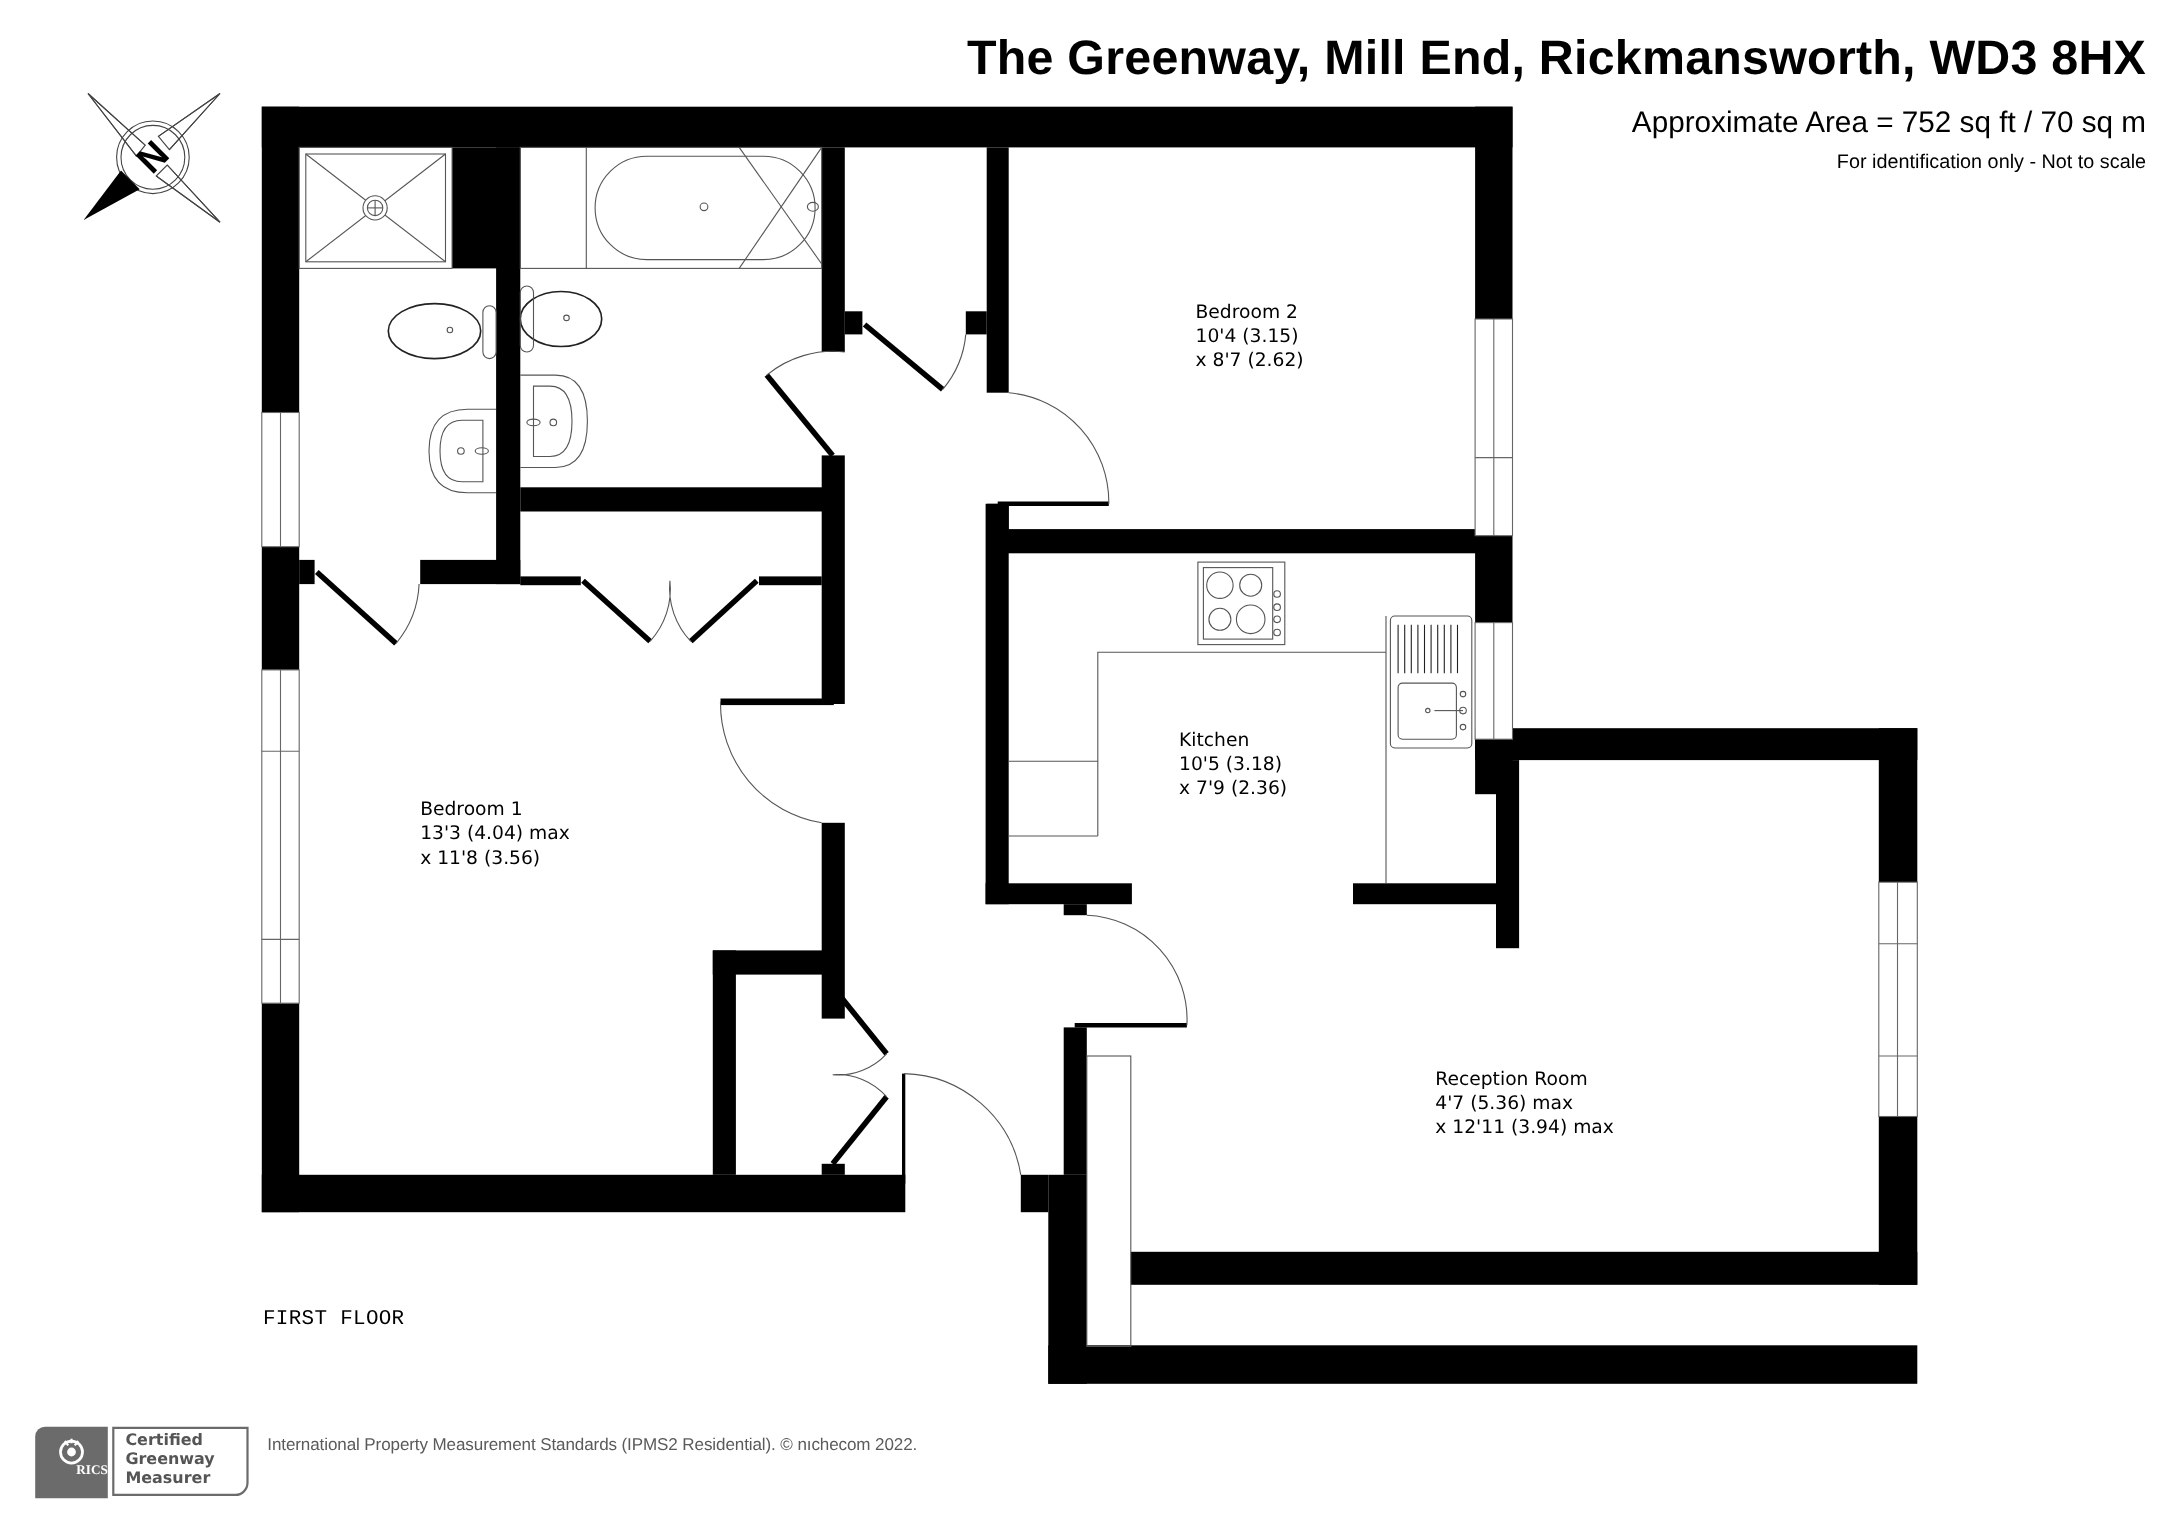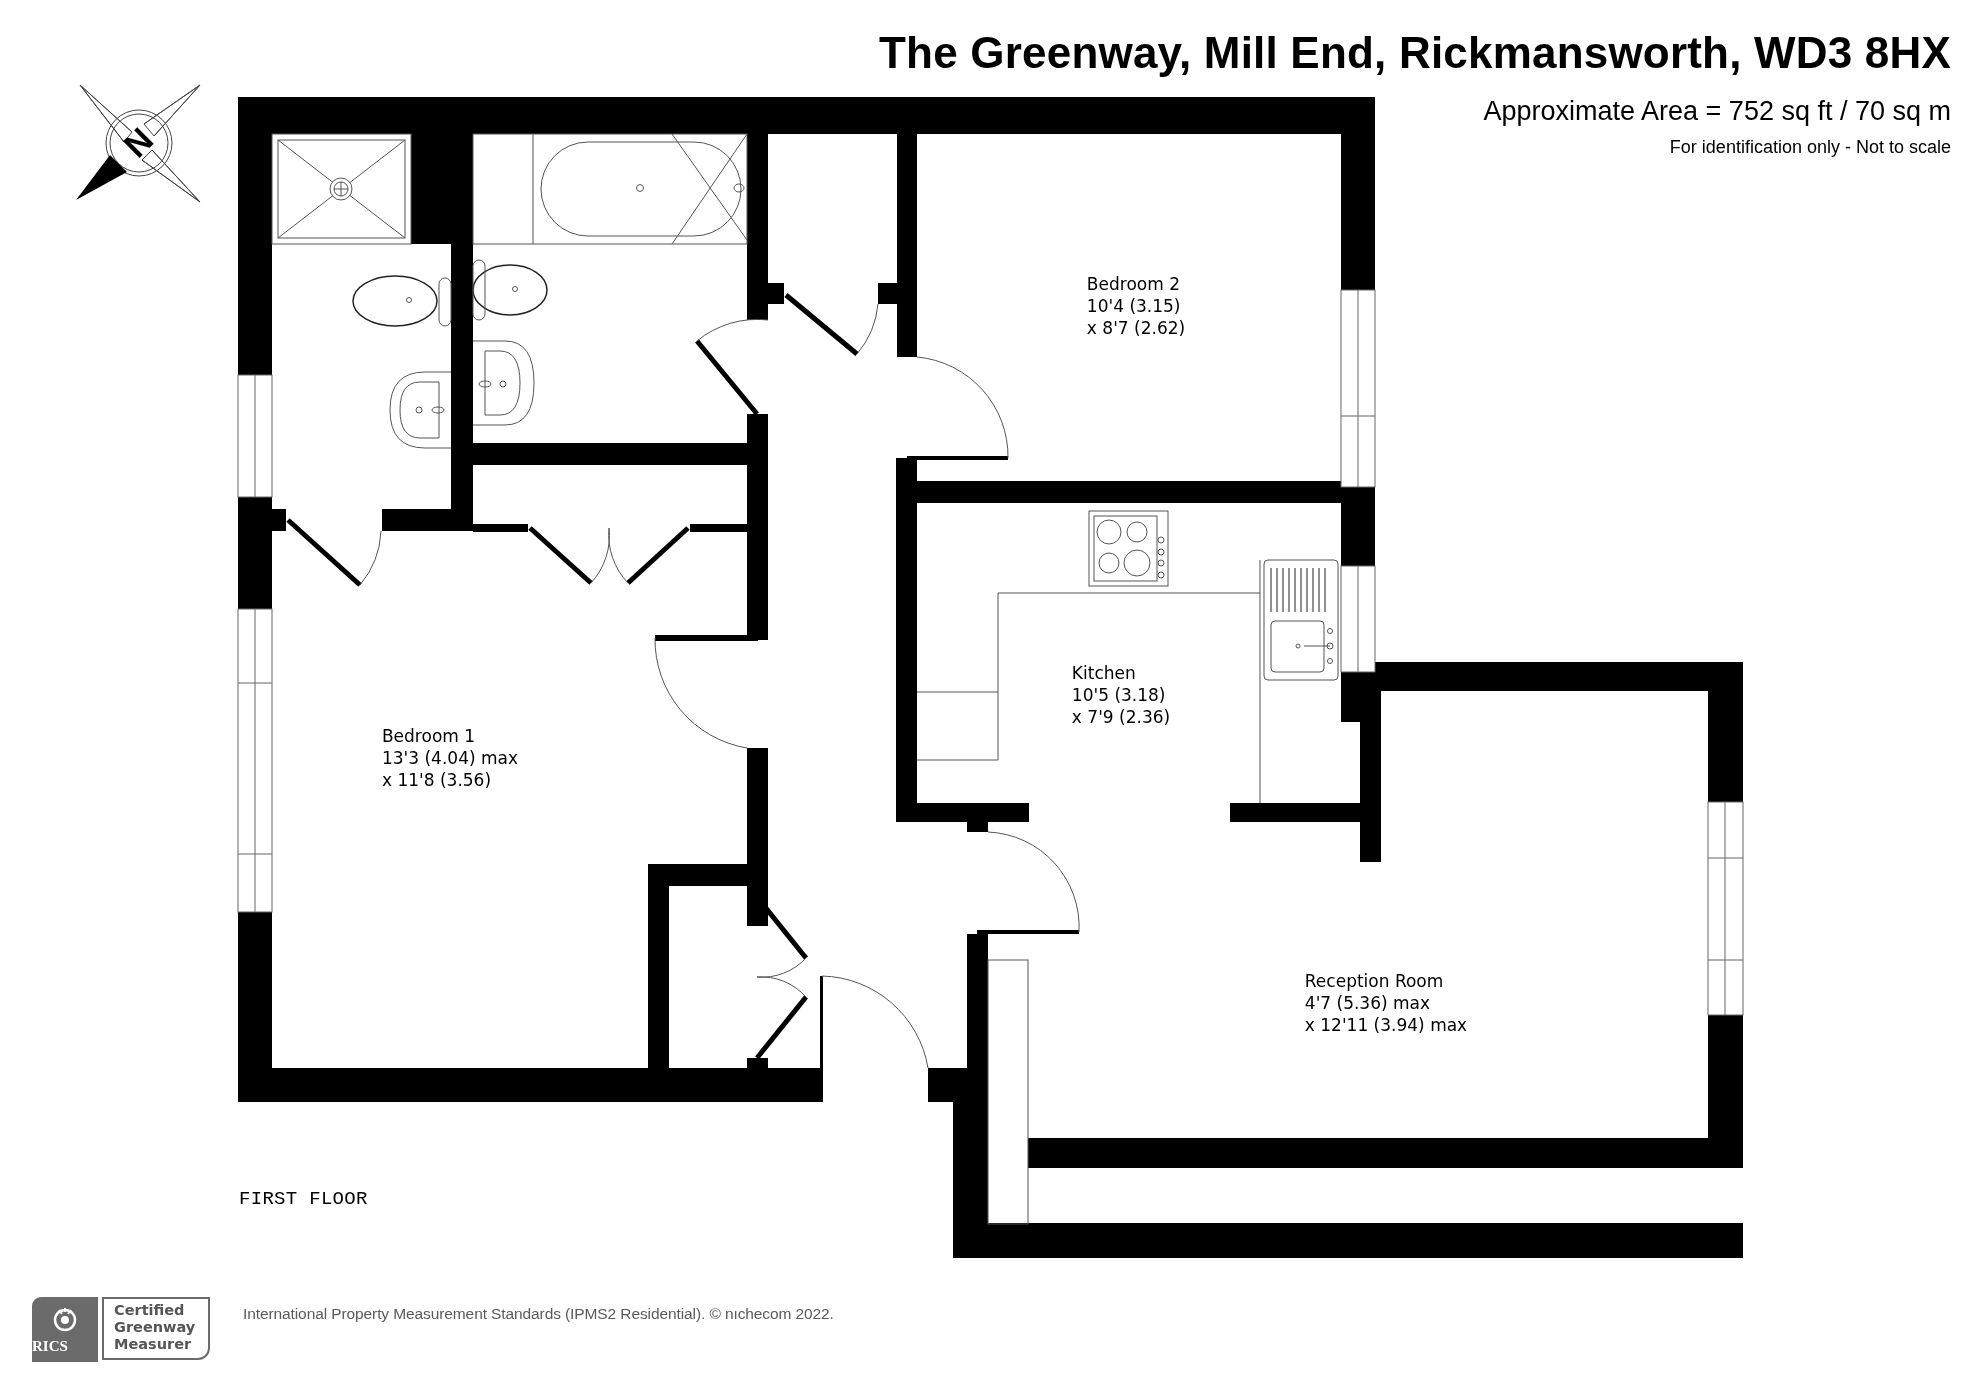--- a/index.html
+++ b/index.html
@@ -5,23 +5,23 @@
   html, body { margin: 0; padding: 0; background: #ffffff; }
   body { width: 1976px; height: 1397px; position: relative; overflow: hidden; font-family: "Liberation Sans", sans-serif; color: #000; }
   .title { position: absolute; right: 25px; top: 28px; font-family: "Liberation Sans", sans-serif; font-weight: bold; font-size: 44px; letter-spacing: 0.2px; white-space: nowrap; }
   .area { position: absolute; right: 25px; top: 96px; font-size: 27px; white-space: nowrap; }
   .note { position: absolute; right: 25px; top: 137px; font-size: 18px; white-space: nowrap; }
   svg.plan { position: absolute; left: 0; top: 0; }
   .room-label { position: absolute; font-family: "DejaVu Sans", sans-serif; font-size: 17px; line-height: 22px; transform: translateX(-50%); white-space: nowrap; }
   .floor-label { position: absolute; left: 239px; top: 1188px; font-family: Liberation Mono, monospace; font-size: 19px; letter-spacing: 0.3px; }
   .rics { position: absolute; left: 32px; top: 1297px; width: 196px; height: 65px; }
   .rics-left { position: absolute; left: 0; top: 0; width: 66px; height: 65px; background: #6b6b6b; border-radius: 9px 0 0 0; color: #fff; }
-  .rics-left .rics-word { position: absolute; left: 0; right: 0; bottom: 7px; text-align: left; font-family: "Liberation Serif", serif; font-weight: bold; font-size: 15px; }
+  .rics-left .rics-word { position: absolute; left: 0; right: 0; bottom: 18px; text-align: right; font-family: "Liberation Serif", serif; font-weight: bold; font-size: 12px; }
   .rics-left .lion { position: absolute; left: 21px; top: 10px; width: 24px; height: 28px; }
-  .rics-right { position: absolute; left: 70px; top: 0; width: 108px; height: 63px; border: 2px solid #6b6b6b; border-radius: 0 0 12px 0; box-sizing: border-box; padding: 3px 0 0 10px; color: #555; font-family: "DejaVu Sans", sans-serif; font-weight: bold; font-size: 14.5px; line-height: 17px; }
+  .rics-right { position: absolute; left: 70px; top: 0; width: 124px; height: 63px; border: 2px solid #6b6b6b; border-radius: 0 0 12px 0; box-sizing: border-box; padding: 3px 0 0 10px; color: #555; font-family: "DejaVu Sans", sans-serif; font-weight: bold; font-size: 14.5px; line-height: 17px; }
   .footer-text { position: absolute; left: 243px; top: 1304px; font-family: "Liberation Sans", sans-serif; font-size: 15.5px; line-height: 19px; color: #5a5a5a; letter-spacing: -0.1px; }
   .footer-text div { white-space: nowrap; }
 </style>
 </head>
 <body>
 
 <div class="title">The Greenway, Mill End, Rickmansworth, WD3 8HX</div>
 <div class="area">Approximate Area = 752 sq ft / 70 sq m</div>
 <div class="note">For identification only - Not to scale</div>
 

